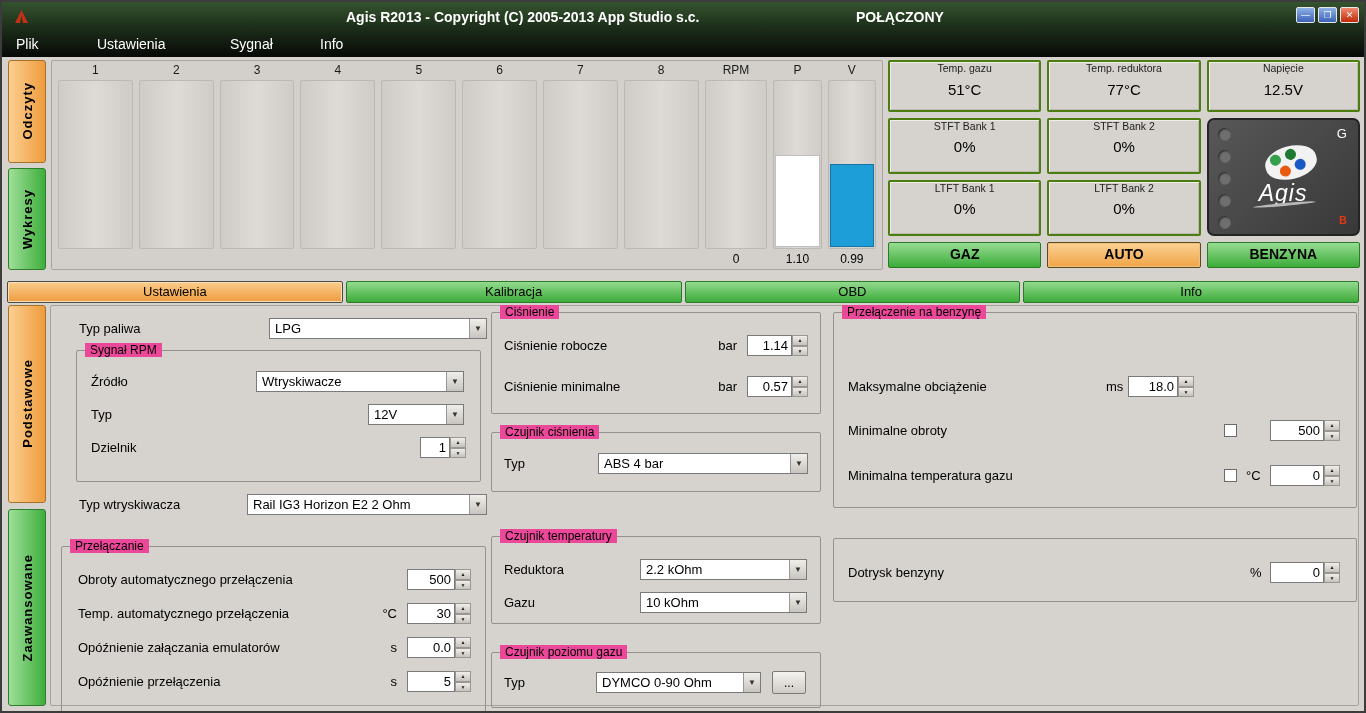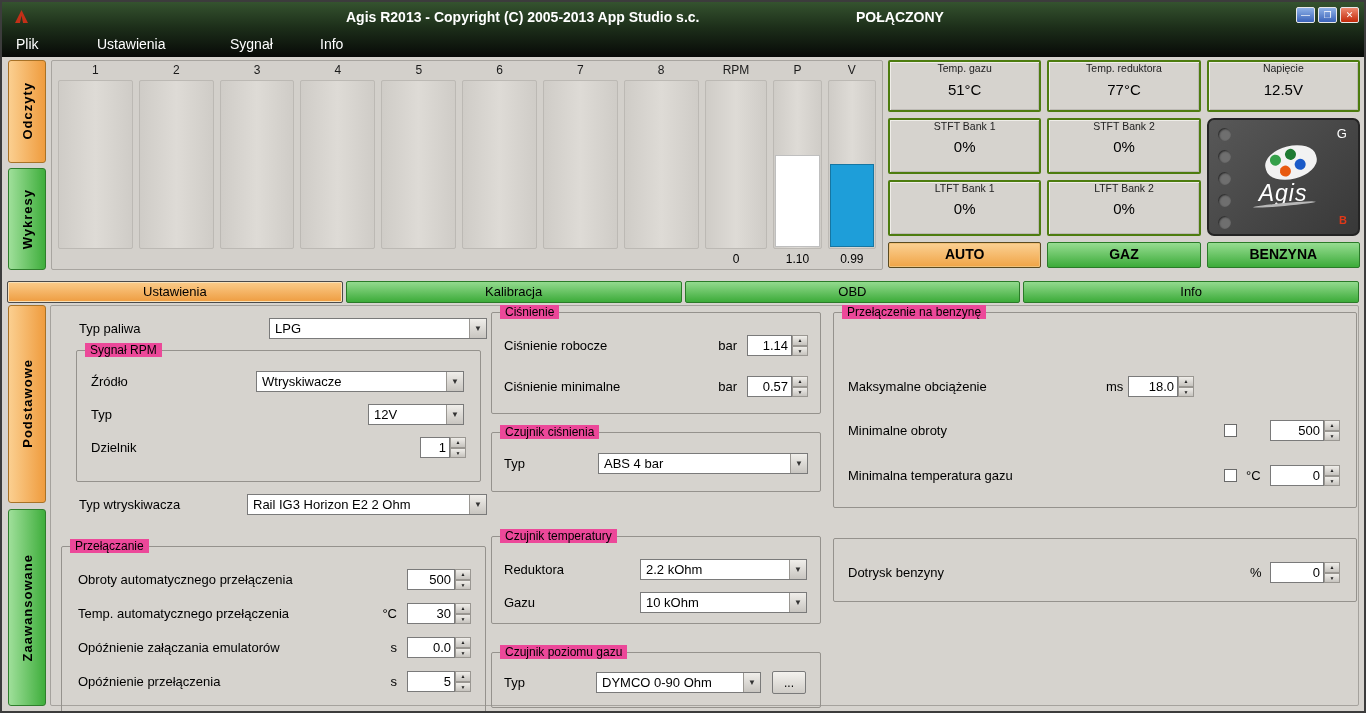--- a/index.html
+++ b/index.html
@@ -228,22 +228,22 @@
         <span class="b-label">B</span>
       </div>
       <div class="panel small">
         <div class="plabel">LTFT Bank 1</div>
         <div class="pvalue">0%</div>
       </div>
       <div class="panel small">
         <div class="plabel">LTFT Bank 2</div>
         <div class="pvalue">0%</div>
       </div>
+      <div class="fuel-btn green">GAZ</div>
       <div class="fuel-btn auto">AUTO</div>
-      <div class="fuel-btn green">GAZ</div>
       <div class="fuel-btn green">BENZYNA</div>
     </div>
   </div>
 
   <div class="main-tabs">
     <div class="main-tab active">Ustawienia</div>
     <div class="main-tab green">Kalibracja</div>
     <div class="main-tab green">OBD</div>
     <div class="main-tab green">Info</div>
   </div>

